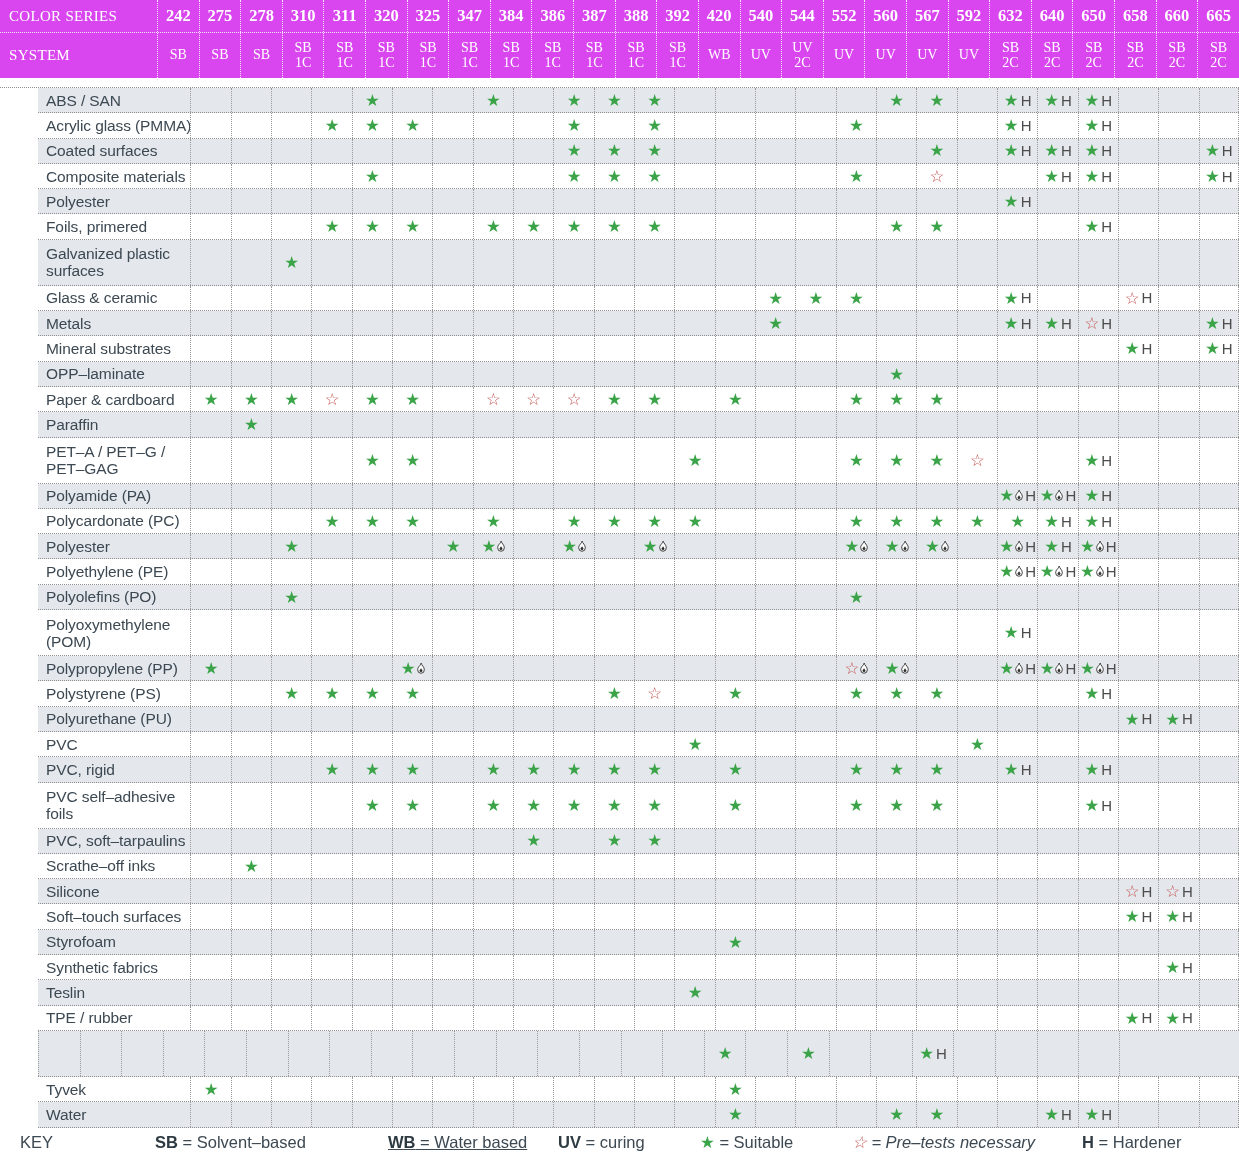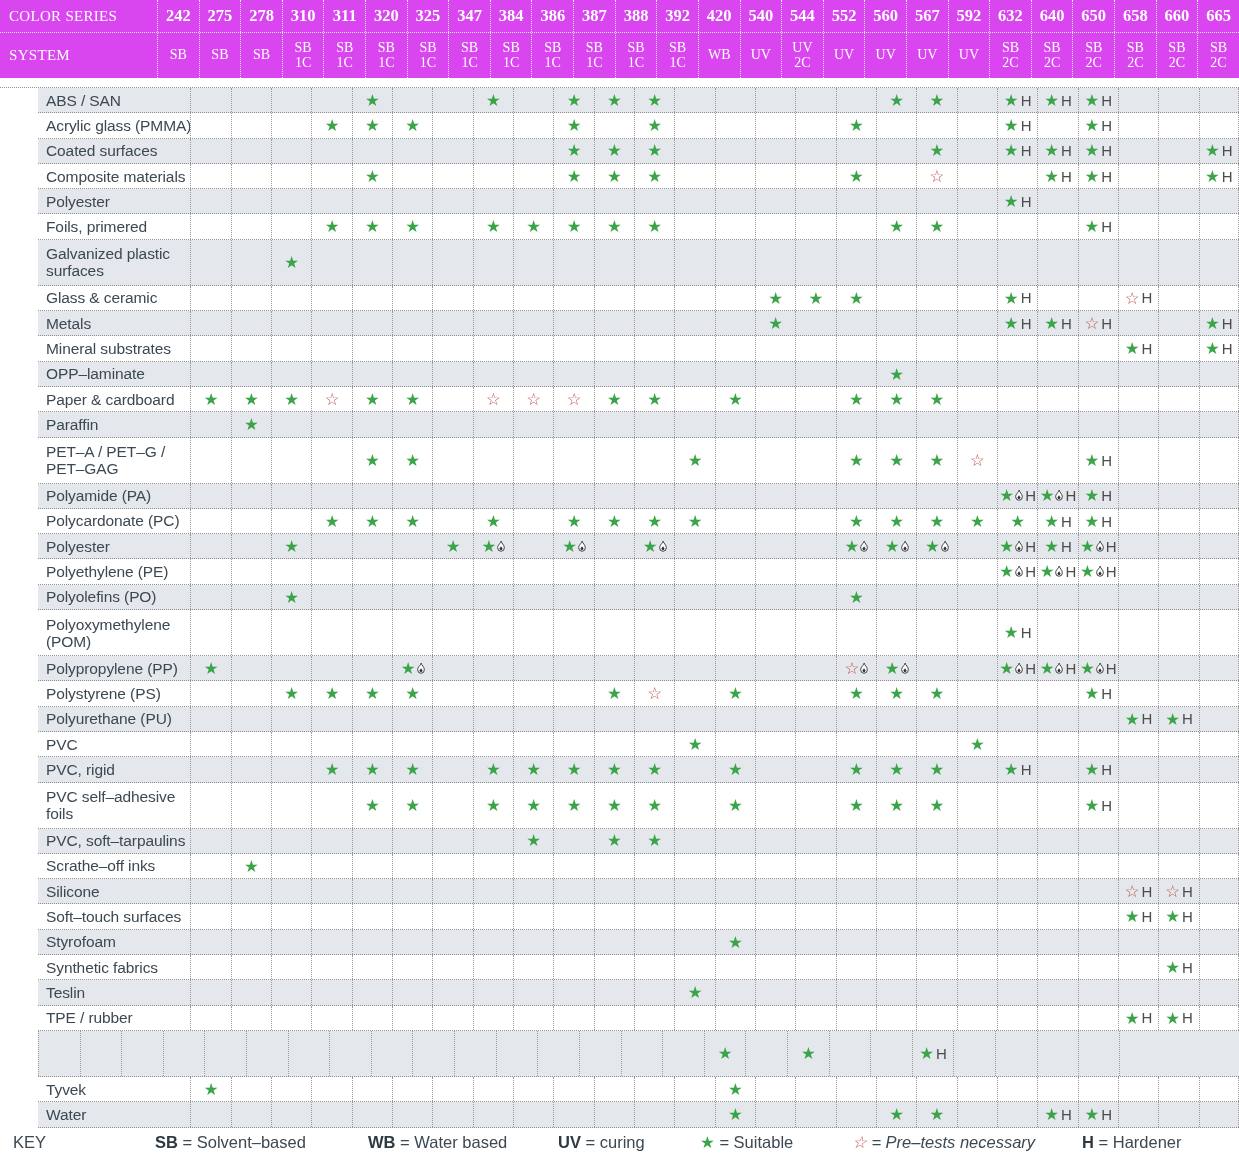--- a/index.html
+++ b/index.html
@@ -27,21 +27,21 @@
   .cell{width:41.62px;box-sizing:border-box;border-left:1px dotted #9a9a9a;
         display:flex;align-items:center;justify-content:center;gap:1px;overflow:hidden;}
   .cell:last-child{border-right:1px dotted #9a9a9a;}
   .star{font-size:16.5px;line-height:1;}
   .star.green{color:#3ba449;}
   .star.red{color:#c0524e;}
   .hmark{font-size:15px;color:#4d4d4d;margin-left:1px;font-weight:400;}
   .flame{display:flex;align-items:center;margin:0 -1px;}
   
   .keyrow{position:relative;height:30px;border-bottom:1px dotted #8f8f8f;font-size:16.5px;}
-  .klabel{position:absolute;left:13px;top:5px;text-align:right;}
+  .klabel{position:absolute;left:20px;top:5px;text-align:right;}
   .kitem{position:absolute;top:5px;white-space:nowrap;}
   .ksym.bold{font-weight:700;color:#2e3a42;font-style:normal;}
   .ksym.star-green{color:#3ba449;font-weight:400;}
   .ksym.star-red{color:#c0524e;font-weight:400;}
 </style>
 </head>
 <body>
 
 <div class="wrap">
   <div>
@@ -1799,19 +1799,19 @@
         </div>
         <div class="cell"></div>
         <div class="cell"></div>
         <div class="cell"></div>
       </div>
     </div>
 
   <div class="keyrow" id="keyrow">
     <span class="klabel">KEY</span>
   <span class="kitem" style="left: 155px;"><b class="ksym bold">SB</b> = Solvent–based</span>
-      <span class="kitem" style="left: 368px;"><b class="ksym bold">WB</b> = Water based</span>
+      <span class="kitem" style="left: 388px; text-decoration: underline;"><b class="ksym bold">WB</b> = Water based</span>
       <span class="kitem" style="left: 558px;"><b class="ksym bold">UV</b> = curing</span>
       <span class="kitem" style="left: 700px;"><b class="ksym star-green">★</b> = Suitable</span>
       <span class="kitem" style="left: 852px; font-style: italic;"><b class="ksym star-red">☆</b> = Pre–tests necessary</span>
       <span class="kitem" style="left: 1082px;"><b class="ksym bold">H</b> = Hardener</span>
     </div>
 </div>
 
 </body></html>

